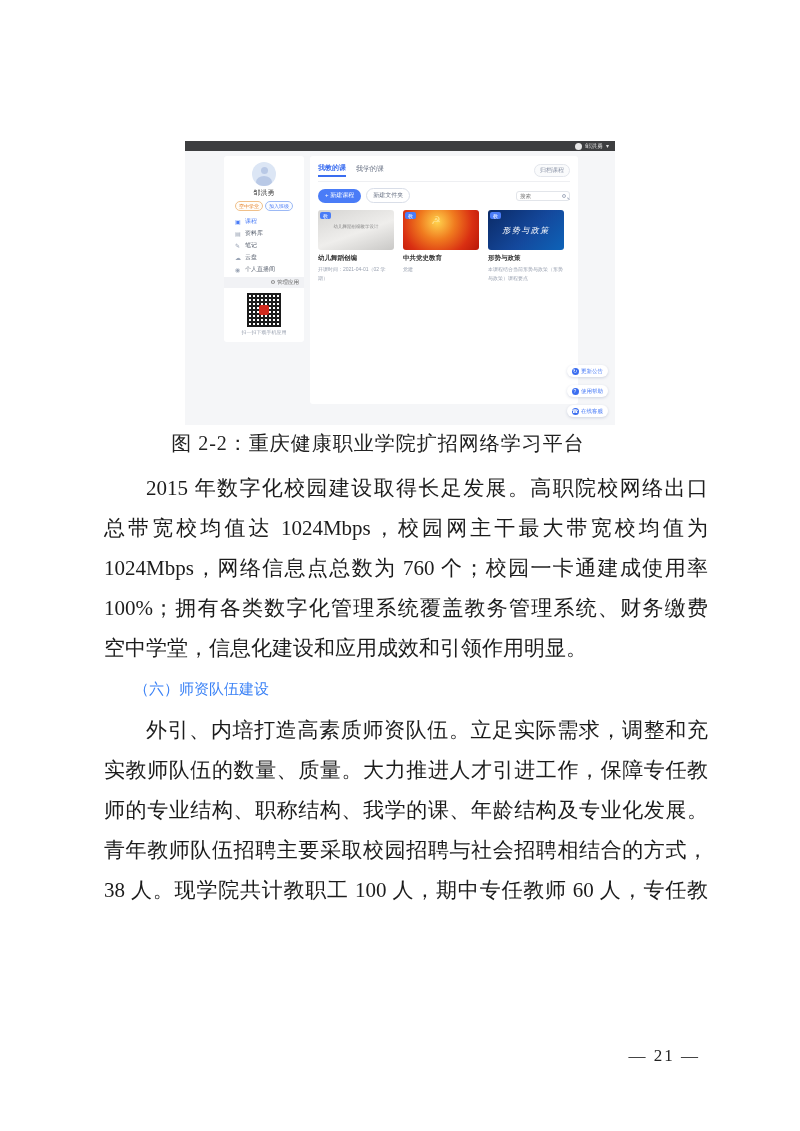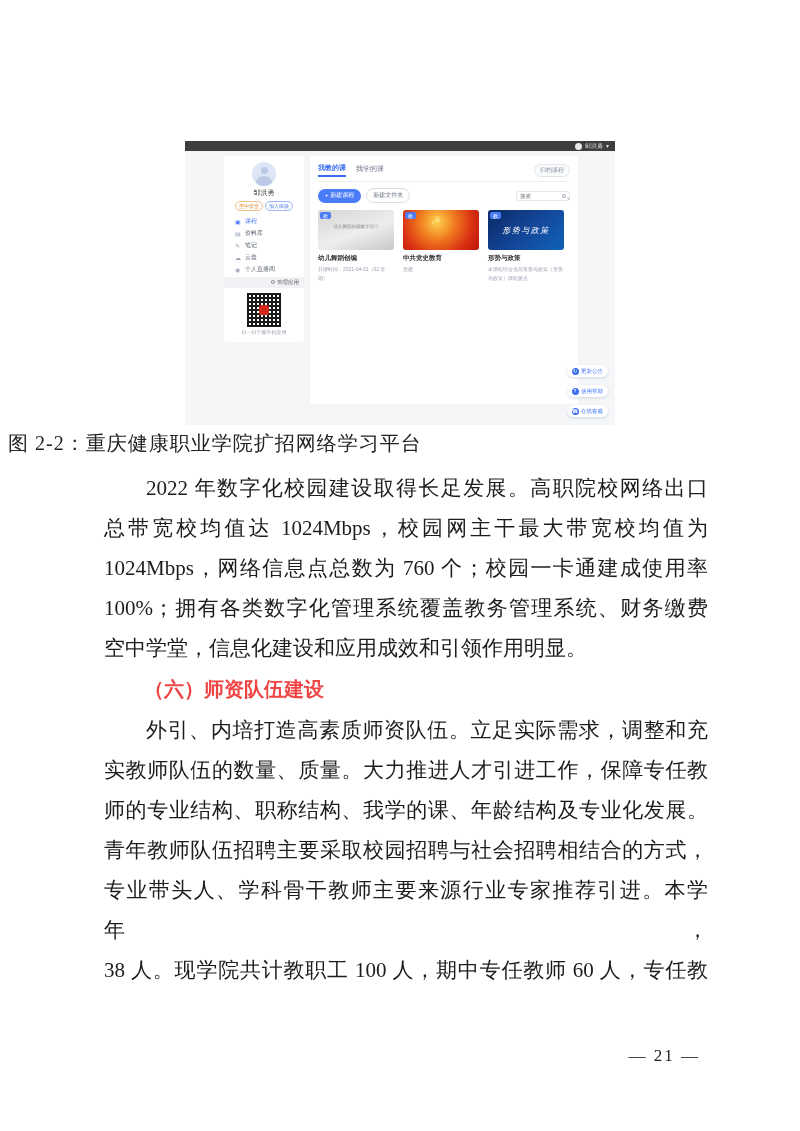--- a/index.html
+++ b/index.html
@@ -82,28 +82,28 @@
   .card-meta { font-size:5px; color:#9aa2b1; margin-top:2px; line-height:1.7; }
 
   
   .floaters { position:absolute; right:7px; bottom:8px; display:flex; flex-direction:column; gap:8px; }
   .fbtn { display:flex; align-items:center; gap:2.5px; background:#ffffff; border-radius:8px;
           padding:2.5px 5px; box-shadow:0 1px 3px rgba(40,60,120,.18); font-size:5.5px; color:#4a7cf7; }
   .fico { width:7px; height:7px; border-radius:50%; background:#3a6df0; color:#fff; font-size:5px;
           display:flex; align-items:center; justify-content:center; flex:none; }
 
   
-  .caption { position:absolute; top:430px; left:8px; width:724px; 
+  .caption { position:absolute; top:430px; left:16px; width:724px; text-align:center;
              font-size:20px; color:#222222; letter-spacing:1px; }
   .doc { position:absolute; left:104px; top:468px; width:604px; font-size:21px; color:#1c1c1c; }
   .line { line-height:40px; text-align:justify; text-align-last:justify; }
   .line.indent { text-indent:2em; }
   .line.endline { text-align-last:left; }
-  .heading { line-height:42px; font-weight:bold; text-indent:2em;
-             font-family:"Liberation Sans", sans-serif; font-size:20px; color:#ef4444; }
+  .heading { line-height:42px; font-weight:normal; text-indent:2em;
+             font-family:"Liberation Sans", sans-serif; font-size:15px; color:#3b82f6; }
   .pagenum { position:absolute; top:1046px; right:100px; font-size:17px; color:#222;
              letter-spacing:2px; }
 </style>
 </head>
 <body>
 
 <div class="appwin">
   <div class="topbar">
     <span class="topbar-av"></span>
     <span class="topbar-name">邹洪勇</span>
@@ -205,29 +205,28 @@
     <div class="fbtn">
       <span class="fico">☎</span>
       <span>在线客服</span>
     </div>
   </div>
 </div>
 
 <div class="caption">图 2-2：重庆健康职业学院扩招网络学习平台</div>
 
 <div class="doc">
-  <div class="line indent">2022 年数字化校园建设取得长足发展。高职院校网络出口</div>
+  <div class="line indent">2015 年数字化校园建设取得长足发展。高职院校网络出口</div>
   <div class="line">总带宽校均值达 1024Mbps，校园网主干最大带宽校均值为</div>
   <div class="line">1024Mbps，网络信息点总数为 760 个；校园一卡通建成使用率</div>
   <div class="line">100%；拥有各类数字化管理系统覆盖教务管理系统、财务缴费</div>
   <div class="line endline">空中学堂，信息化建设和应用成效和引领作用明显。</div>
 
   <div class="heading">（六）师资队伍建设</div>
 
   <div class="line indent">外引、内培打造高素质师资队伍。立足实际需求，调整和充</div>
   <div class="line">实教师队伍的数量、质量。大力推进人才引进工作，保障专任教</div>
   <div class="line">师的专业结构、职称结构、我学的课、年龄结构及专业化发展。</div>
   <div class="line">青年教师队伍招聘主要采取校园招聘与社会招聘相结合的方式，</div>
-  <div class="line">专业带头人、学科骨干教师主要来源行业专家推荐引进。本学年，</div>
   <div class="line">38 人。现学院共计教职工 100 人，期中专任教师 60 人，专任教</div>
 </div>
 
 <div class="pagenum">— 21 —</div>
 
 </body></html>

